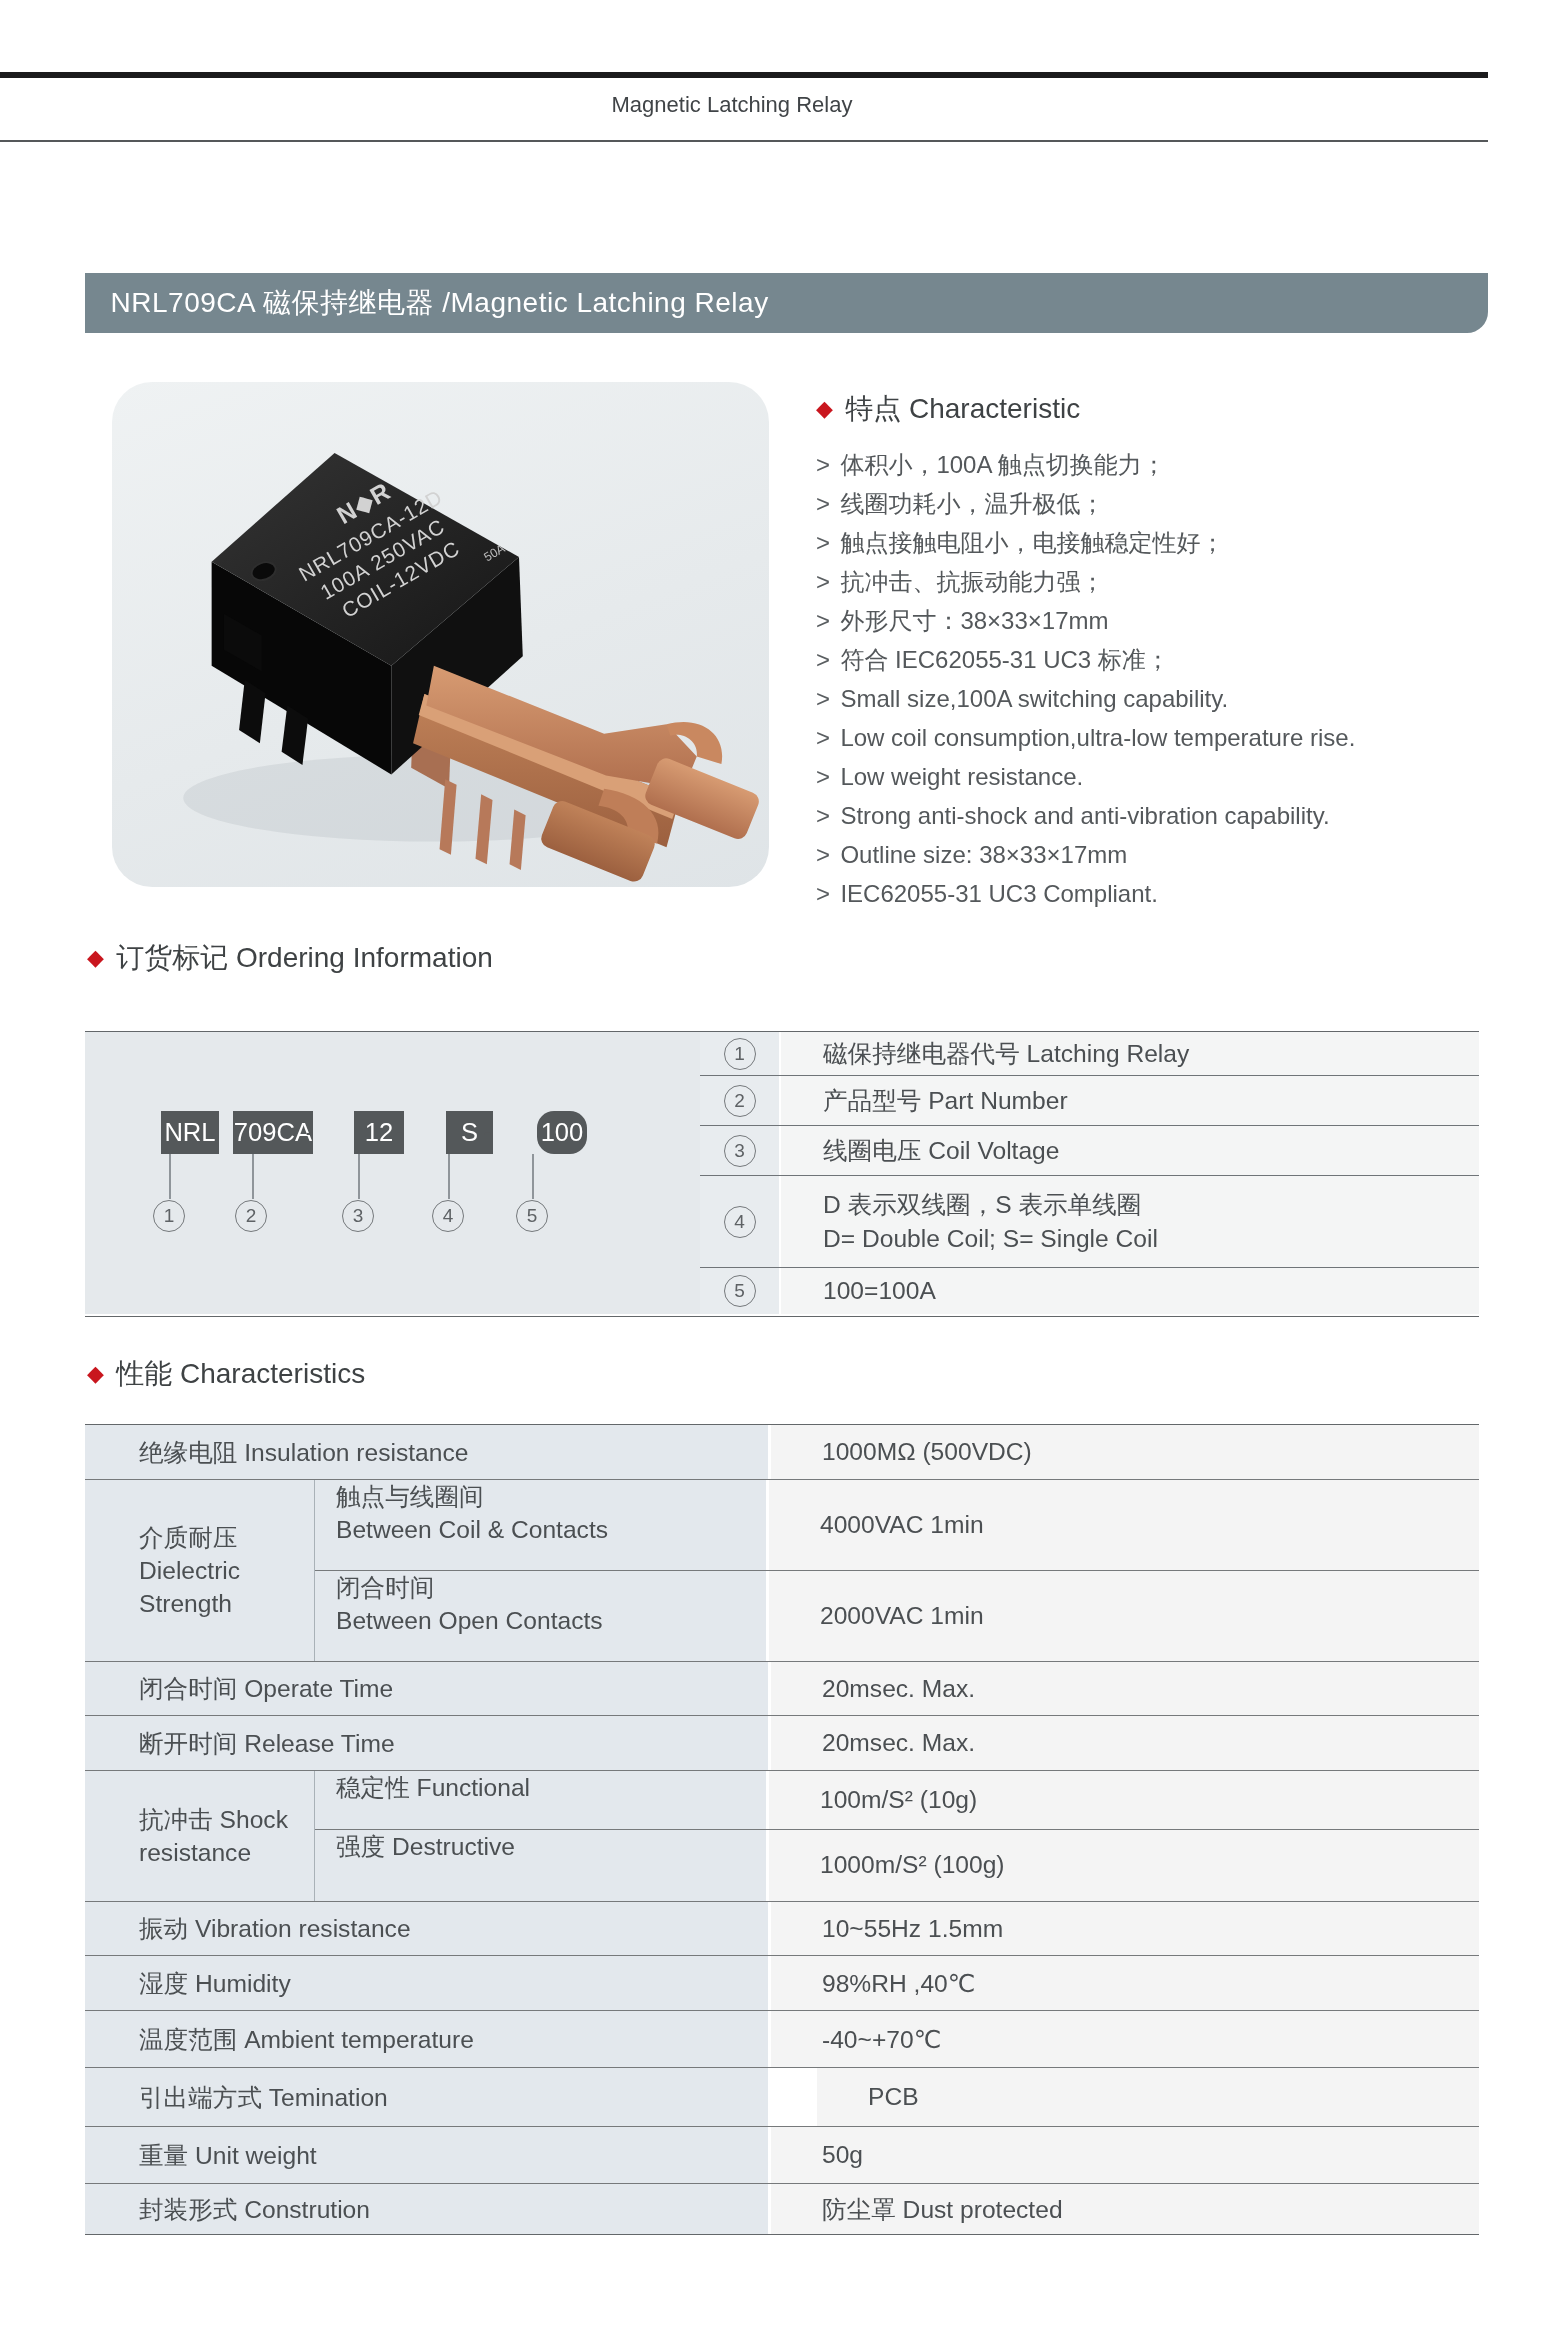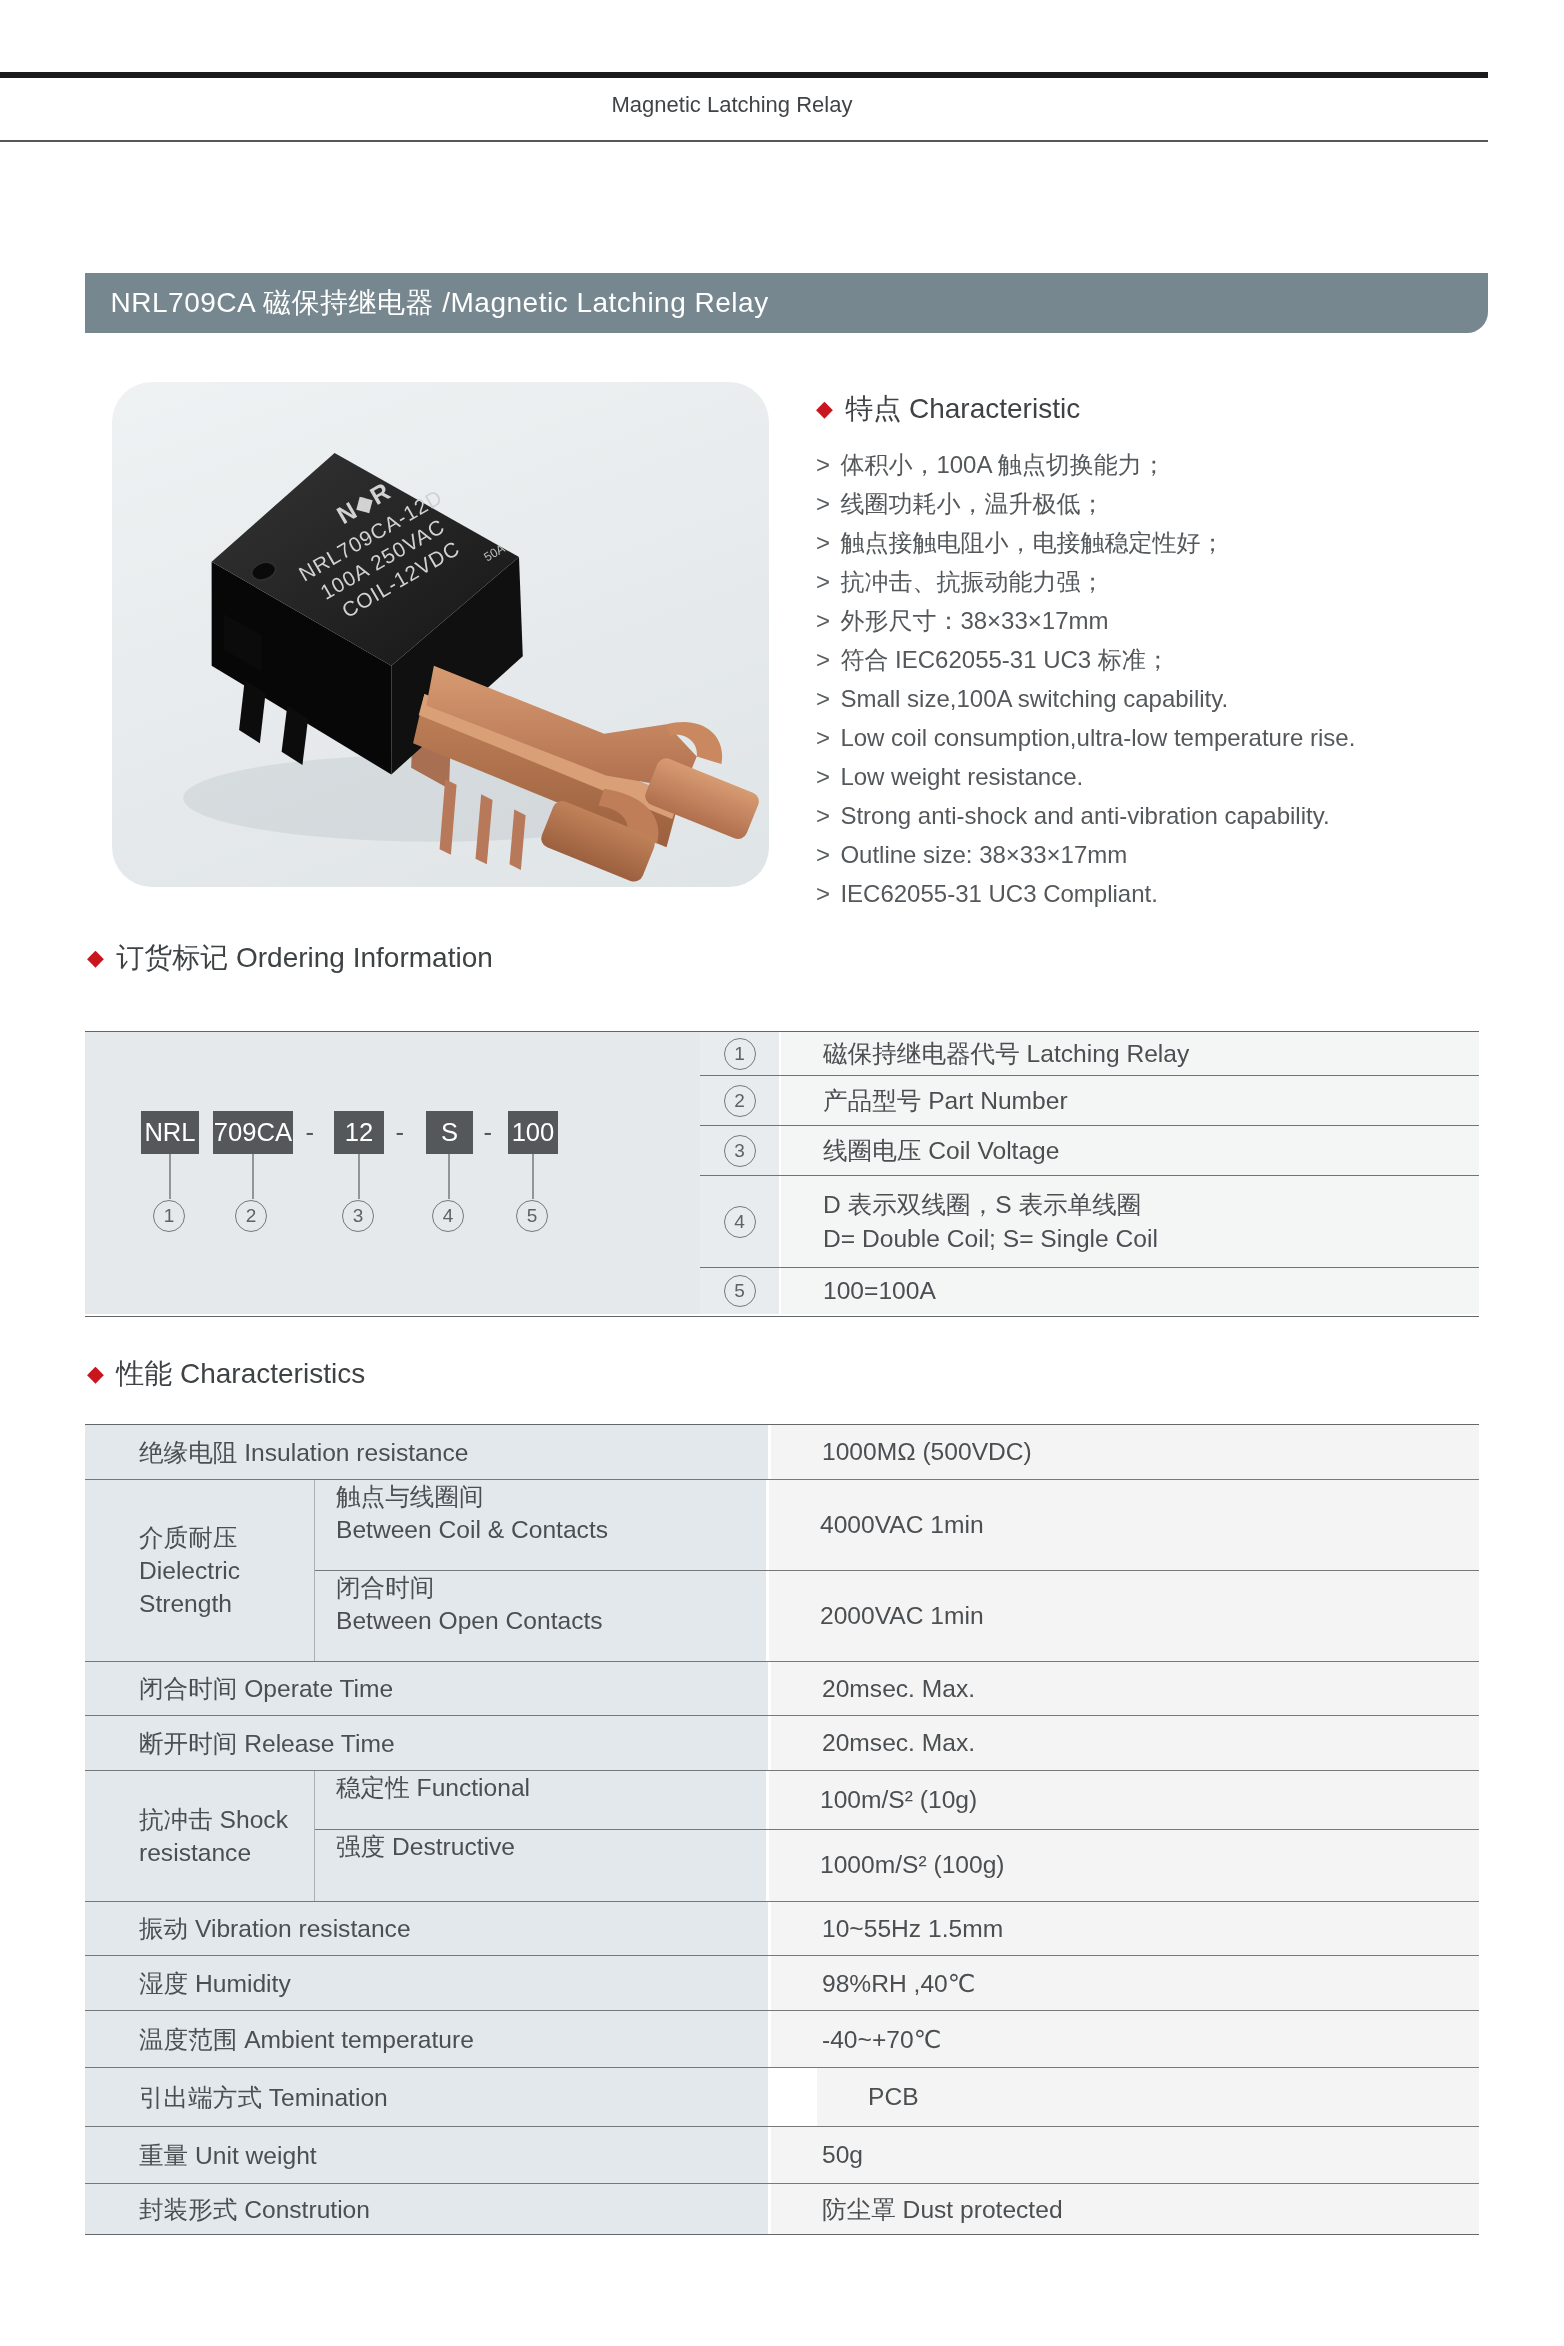--- a/index.html
+++ b/index.html
@@ -37,21 +37,21 @@
   .ordering{
     left:85px;top:1031px;width:1394px;height:286px;box-sizing:border-box;
     border-top:1.9px solid #63676a;border-bottom:1.9px solid #63676a;
   }
   .ord-left{position:absolute;left:0;top:0;width:615px;height:282px;background:#e5e9ec;}
   .ord-numcol{position:absolute;left:615px;top:0;width:79px;height:282px;background:#e8ecef;}
   .ord-textcol{position:absolute;left:694px;top:0;width:700px;height:282px;background:#f4f5f5;}
   .ord-divider{position:absolute;left:694px;top:0;width:1.9px;height:282px;background:#ffffff;}
   .pbox{
     position:absolute;top:79px;height:43px;background:#54585a;color:#ffffff;
-    display:flex;align-items:center;justify-content:center;font-size:25.6px;
+    display:flex;align-items:center;justify-content:center;font-size:25.6px;margin-left:20px;
   }
   .pdash{
     position:absolute;top:79px;height:43px;display:flex;align-items:center;justify-content:center;
     color:#54585a;font-size:25.6px;width:11.4px;
   }
   .pline{position:absolute;top:122px;width:1.9px;height:45px;background:#8f959a;}
   .pcircle{
     position:absolute;top:168px;width:30px;height:30px;border:1.9px solid #75797c;border-radius:50%;
     display:flex;align-items:center;justify-content:center;font-size:19px;color:#5e6265;background:transparent;
   }
@@ -218,21 +218,21 @@
 
   <div class="abs ordering">
     <div class="ord-left">
       <div class="pbox" style="left:56px;width:58px;">NRL</div>
       <div class="pbox" style="left:128px;width:80px;">709CA</div>
       <div class="pdash" style="left:219px;">-</div>
       <div class="pbox" style="left:249px;width:50px;">12</div>
       <div class="pdash" style="left:309px;">-</div>
       <div class="pbox" style="left:341px;width:47px;">S</div>
       <div class="pdash" style="left:397px;">-</div>
-      <div class="pbox" style="left:423px;width:50px;">100</div>
+      <div class="pbox" style="left:432px;width:50px;border-radius:17px;">100</div>
       <div class="pline" style="left:84px;"></div>
       <div class="pline" style="left:167px;"></div>
       <div class="pline" style="left:273px;"></div>
       <div class="pline" style="left:363px;"></div>
       <div class="pline" style="left:447px;"></div>
       <div class="pcircle" style="left:68px;">1</div>
       <div class="pcircle" style="left:150px;">2</div>
       <div class="pcircle" style="left:257px;">3</div>
       <div class="pcircle" style="left:347px;">4</div>
       <div class="pcircle" style="left:431px;">5</div>

